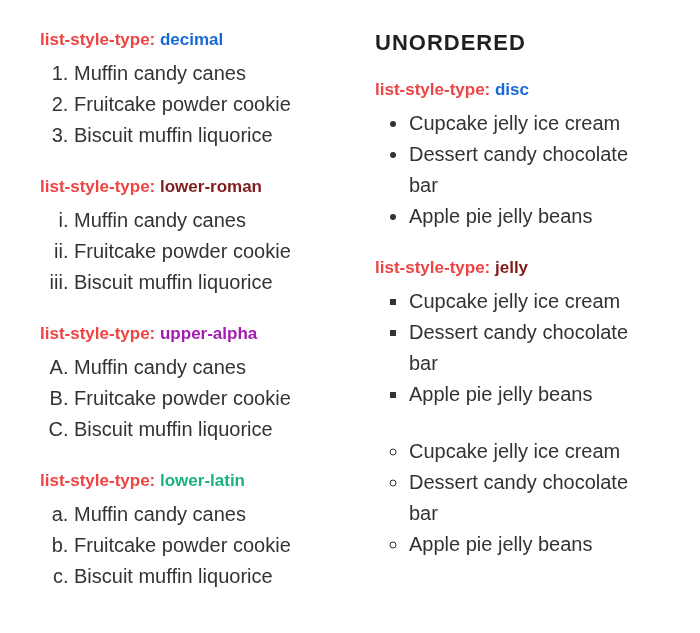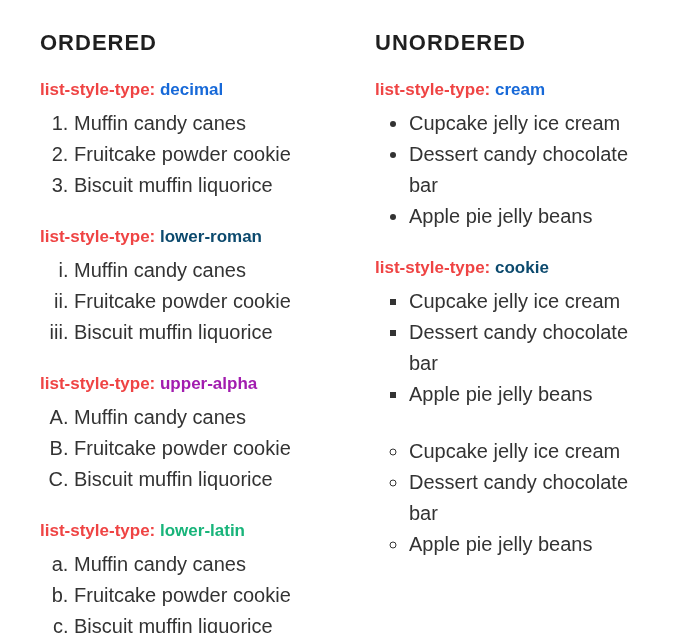--- a/index.html
+++ b/index.html
@@ -53,31 +53,30 @@
     
     ol.decimal     { list-style-type: decimal; }
     ol.lower-roman { list-style-type: lower-roman; }
     ol.upper-alpha { list-style-type: upper-alpha; }
     ol.lower-latin { list-style-type: lower-latin; }
     ul.disc        { list-style-type: disc; }
     ul.square      { list-style-type: square; }
     ul.circle      { list-style-type: circle; }
     
     .c-blue   { color: #1769d8; }
-    .c-pink   { color: #0c4a6e; }
+    .c-pink   { color: #7f1d1d; }
     .c-orange { color: #a21caf; }
     .c-green  { color: #18b47a; margin-top: 11px; }
   </style>
 </head>
 <body>
 
 <div class="cols">
 
   <div class="col">
-    <div class="col-title">ORDERED</div>
 
     <div class="block">
       <div class="block-title">
         <span class="prop">list-style-type:</span>
         <span class="val c-blue">decimal</span>
       </div>
       <ol class="decimal">
         <li>Muffin candy canes</li>
         <li>Fruitcake powder cookie</li>
         <li>Biscuit muffin liquorice</li>
@@ -120,33 +119,33 @@
       </ol>
     </div>
   </div>
 
   <div class="col">
     <div class="col-title">UNORDERED</div>
 
     <div class="block">
       <div class="block-title">
         <span class="prop">list-style-type:</span>
-        <span class="val c-blue">cream</span>
+        <span class="val c-blue">disc</span>
       </div>
       <ul class="disc">
         <li>Cupcake jelly ice cream</li>
         <li>Dessert candy chocolate bar</li>
         <li>Apple pie jelly beans</li>
       </ul>
     </div>
 
     <div class="block">
       <div class="block-title">
         <span class="prop">list-style-type:</span>
-        <span class="val c-pink">cookie</span>
+        <span class="val c-pink">jelly</span>
       </div>
       <ul class="square">
         <li>Cupcake jelly ice cream</li>
         <li>Dessert candy chocolate bar</li>
         <li>Apple pie jelly beans</li>
       </ul>
     </div>
 
     <div class="block">
       <ul class="circle">

